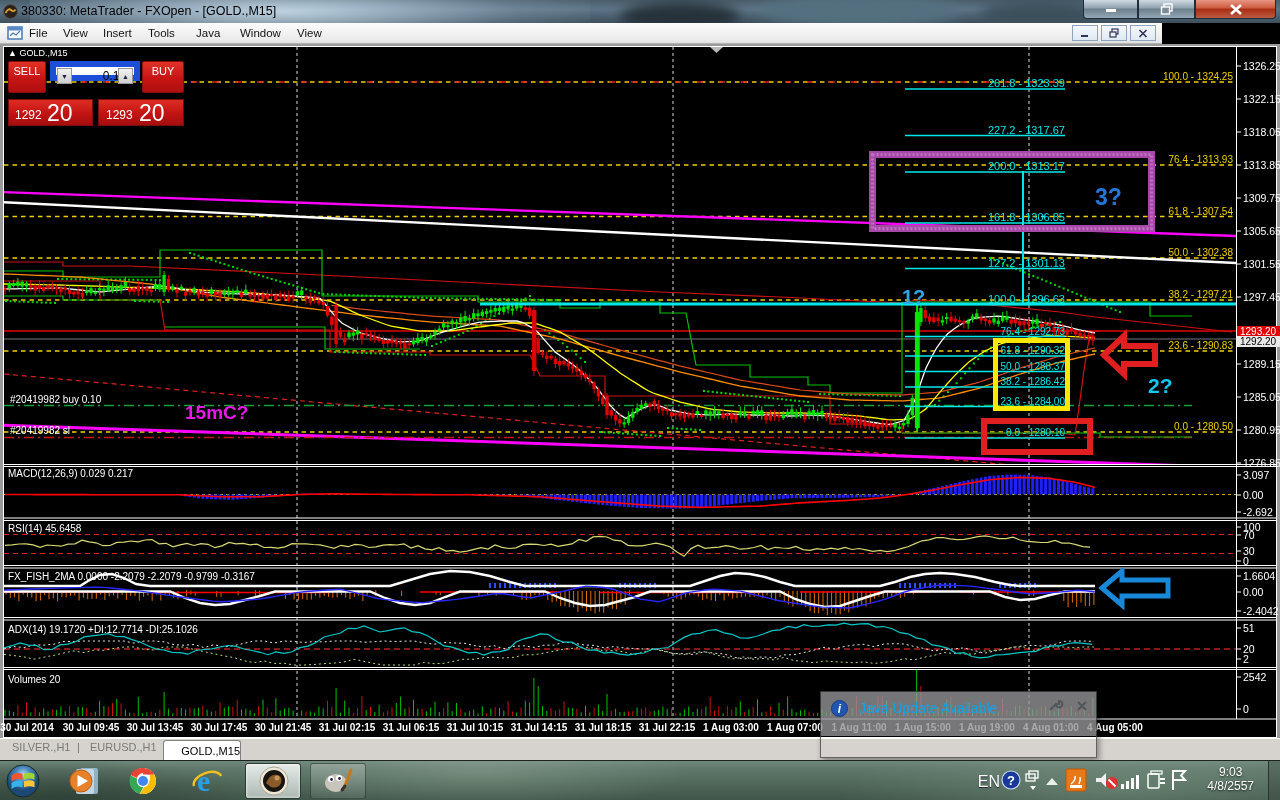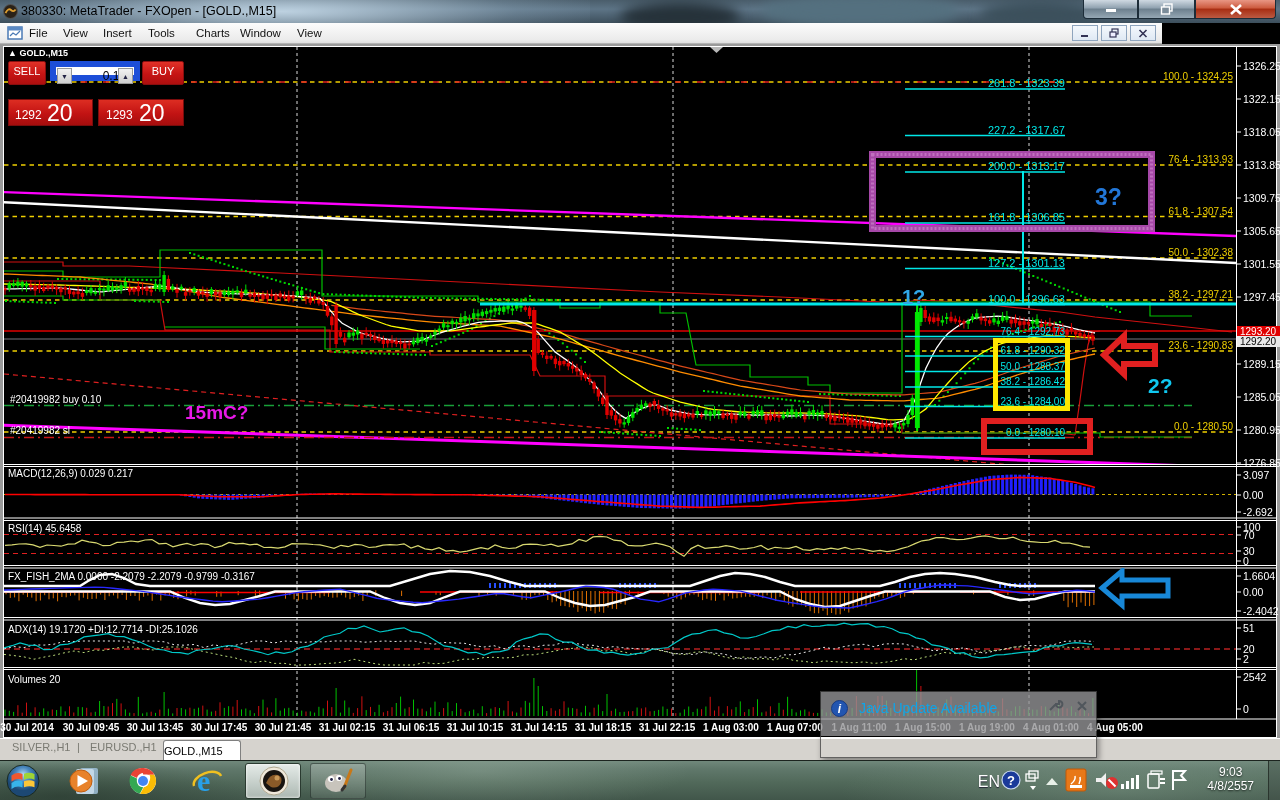--- a/index.html
+++ b/index.html
@@ -15,33 +15,33 @@
 #winbtns{position:absolute;right:4px;top:0;height:19px;display:flex}
 .wbtn{height:19px;border:1px solid #1c2c38;border-top:none;background:linear-gradient(180deg,#cfd9e2 0%,#8fa1af 45%,#6c7f8d 50%,#95a7b4 100%);display:flex;align-items:center;justify-content:center;color:#fff}
 .wbtn.close{background:linear-gradient(180deg,#e89684 0%,#cc5a3e 45%,#a82d12 50%,#bc5a42 100%)}
 
 #menubar{left:0;top:23px;width:1162px;height:21px;background:linear-gradient(180deg,#fcfcfc,#ebebeb 85%,#e0e0e0);border-bottom:1px solid #b4b4b4}
 .menuitem{position:absolute;top:4px;font-size:11.5px;color:#111}
 #mdibtns{position:absolute;right:6px;top:2px;display:flex;gap:3px}
 .mdib{width:26px;height:16px;border:1px solid #8ea4bd;background:linear-gradient(180deg,#f4f8fc,#dfe9f4);display:flex;align-items:center;justify-content:center}
 
 #tpanel{left:8px;top:48px;width:176px}
-#tsym{color:#fff;font-size:9px;font-weight:bold}
+#tsym{color:#fff;font-size:9px;font-weight:normal}
 #trow1{position:absolute;left:0px;top:13px;height:20px;width:176px}
-.rbtn{position:absolute;top:0;height:24px;background:linear-gradient(180deg,#e03228,#c61414 55%,#ae0f0f);border:1px solid #8a0e0e;color:#fff;font-size:11px;text-align:center;line-height:19px;border-radius:2px}
+.rbtn{position:absolute;top:0;height:32px;background:linear-gradient(180deg,#e03228,#c61414 55%,#ae0f0f);border:1px solid #8a0e0e;color:#fff;font-size:11px;text-align:center;line-height:19px;border-radius:2px}
 #spin{position:absolute;left:42px;top:0;width:90px;height:20px;background:#fff;border:6px solid #1d4ed8}
 .spbtn{position:absolute;top:1px;width:15px;height:16px;background:linear-gradient(180deg,#f2f2f2,#cfcfcf);border:1px solid #999;font-size:7px;text-align:center;line-height:15px;color:#224}
 #trow2{position:absolute;left:0;top:35px;height:28px;width:176px}
 .pricebox{position:absolute;top:16px;height:27px;background:linear-gradient(180deg,#dd2d22,#c21313 55%,#a50d0d);border:1px solid #7a0c0c;color:#fff}
 .psm{font-size:12px;position:absolute;bottom:3px}
 .plg{font-size:23px;position:absolute;top:0px;font-weight:400}
 
 #tabbar{left:0;top:738px;width:1280px;height:22px;background:#d6d3ce;border-top:1px solid #fff}
 .tab{position:absolute;top:2px;font-size:11px;color:#7a7a72}
-#activetab{position:absolute;left:163px;top:1px;width:78px;height:21px;background:#fff;border:1px solid #808080;border-bottom:none;border-radius:3px 3px 0 0;text-align:left;font-size:11px;color:#000;line-height:20px}
+#activetab{position:absolute;left:163px;top:1px;width:78px;height:21px;background:#fff;border:1px solid #808080;border-bottom:none;border-radius:3px 3px 0 0;text-align:right;font-size:11px;color:#000;line-height:20px}
 
 #taskbar{left:0;top:760px;width:1280px;height:40px;border-top:1px solid #1c241f;overflow:hidden;
 background:
 radial-gradient(ellipse 300px 60px at 480px 10px, rgba(190,210,195,0.25), transparent 70%),
 radial-gradient(ellipse 400px 70px at 1120px 30px, rgba(160,190,170,0.3), transparent 70%),
 radial-gradient(ellipse 250px 50px at 60px 35px, rgba(30,45,35,0.5), transparent 75%),
 linear-gradient(180deg,#70887b 0%,#60786b 20%,#51695a 55%,#41564a 100%)}
 .tbtn{position:absolute;top:2px;width:56px;height:36px;border-radius:3px}
 .tbtn.active{background:linear-gradient(180deg,rgba(235,240,238,0.95),rgba(190,200,195,0.85));border:1px solid #2a3a30;box-shadow:inset 0 0 3px #fff}
 .tbtn.subtle{background:linear-gradient(180deg,rgba(255,255,255,0.25),rgba(255,255,255,0.08));border:1px solid rgba(20,30,25,0.5)}
@@ -1810,21 +1810,21 @@
 <div id="menubar" class="abs">
   <svg class="abs" style="left:7px;top:2px" width="17" height="17">
         <rect x="1" y="2" width="14" height="12" fill="#fff" stroke="#4a7ab5" stroke-width="1.5"></rect>
         <rect x="1" y="2" width="14" height="3.5" fill="#5a8ac5"></rect>
         <path d="M3 11 L6 8 L9 10 L13 6" stroke="#4a7ab5" stroke-width="1.2" fill="none"></path>
       </svg>
   <div class="menuitem" style="left:29px">File</div>
   <div class="menuitem" style="left:63px">View</div>
   <div class="menuitem" style="left:103px">Insert</div>
   <div class="menuitem" style="left:148px">Tools</div>
-  <div class="menuitem" style="left:196px">Charts</div>
+  <div class="menuitem" style="left:196px">Java</div>
   <div class="menuitem" style="left:240px">Window</div>
   <div class="menuitem" style="left:297px">View</div>
   <div id="mdibtns">
     <div class="mdib">
           <svg width="10" height="9">
             <rect x="1" y="6" width="7" height="2" fill="#335"></rect>
           </svg>
         </div>
     <div class="mdib">
           <svg width="11" height="10">

